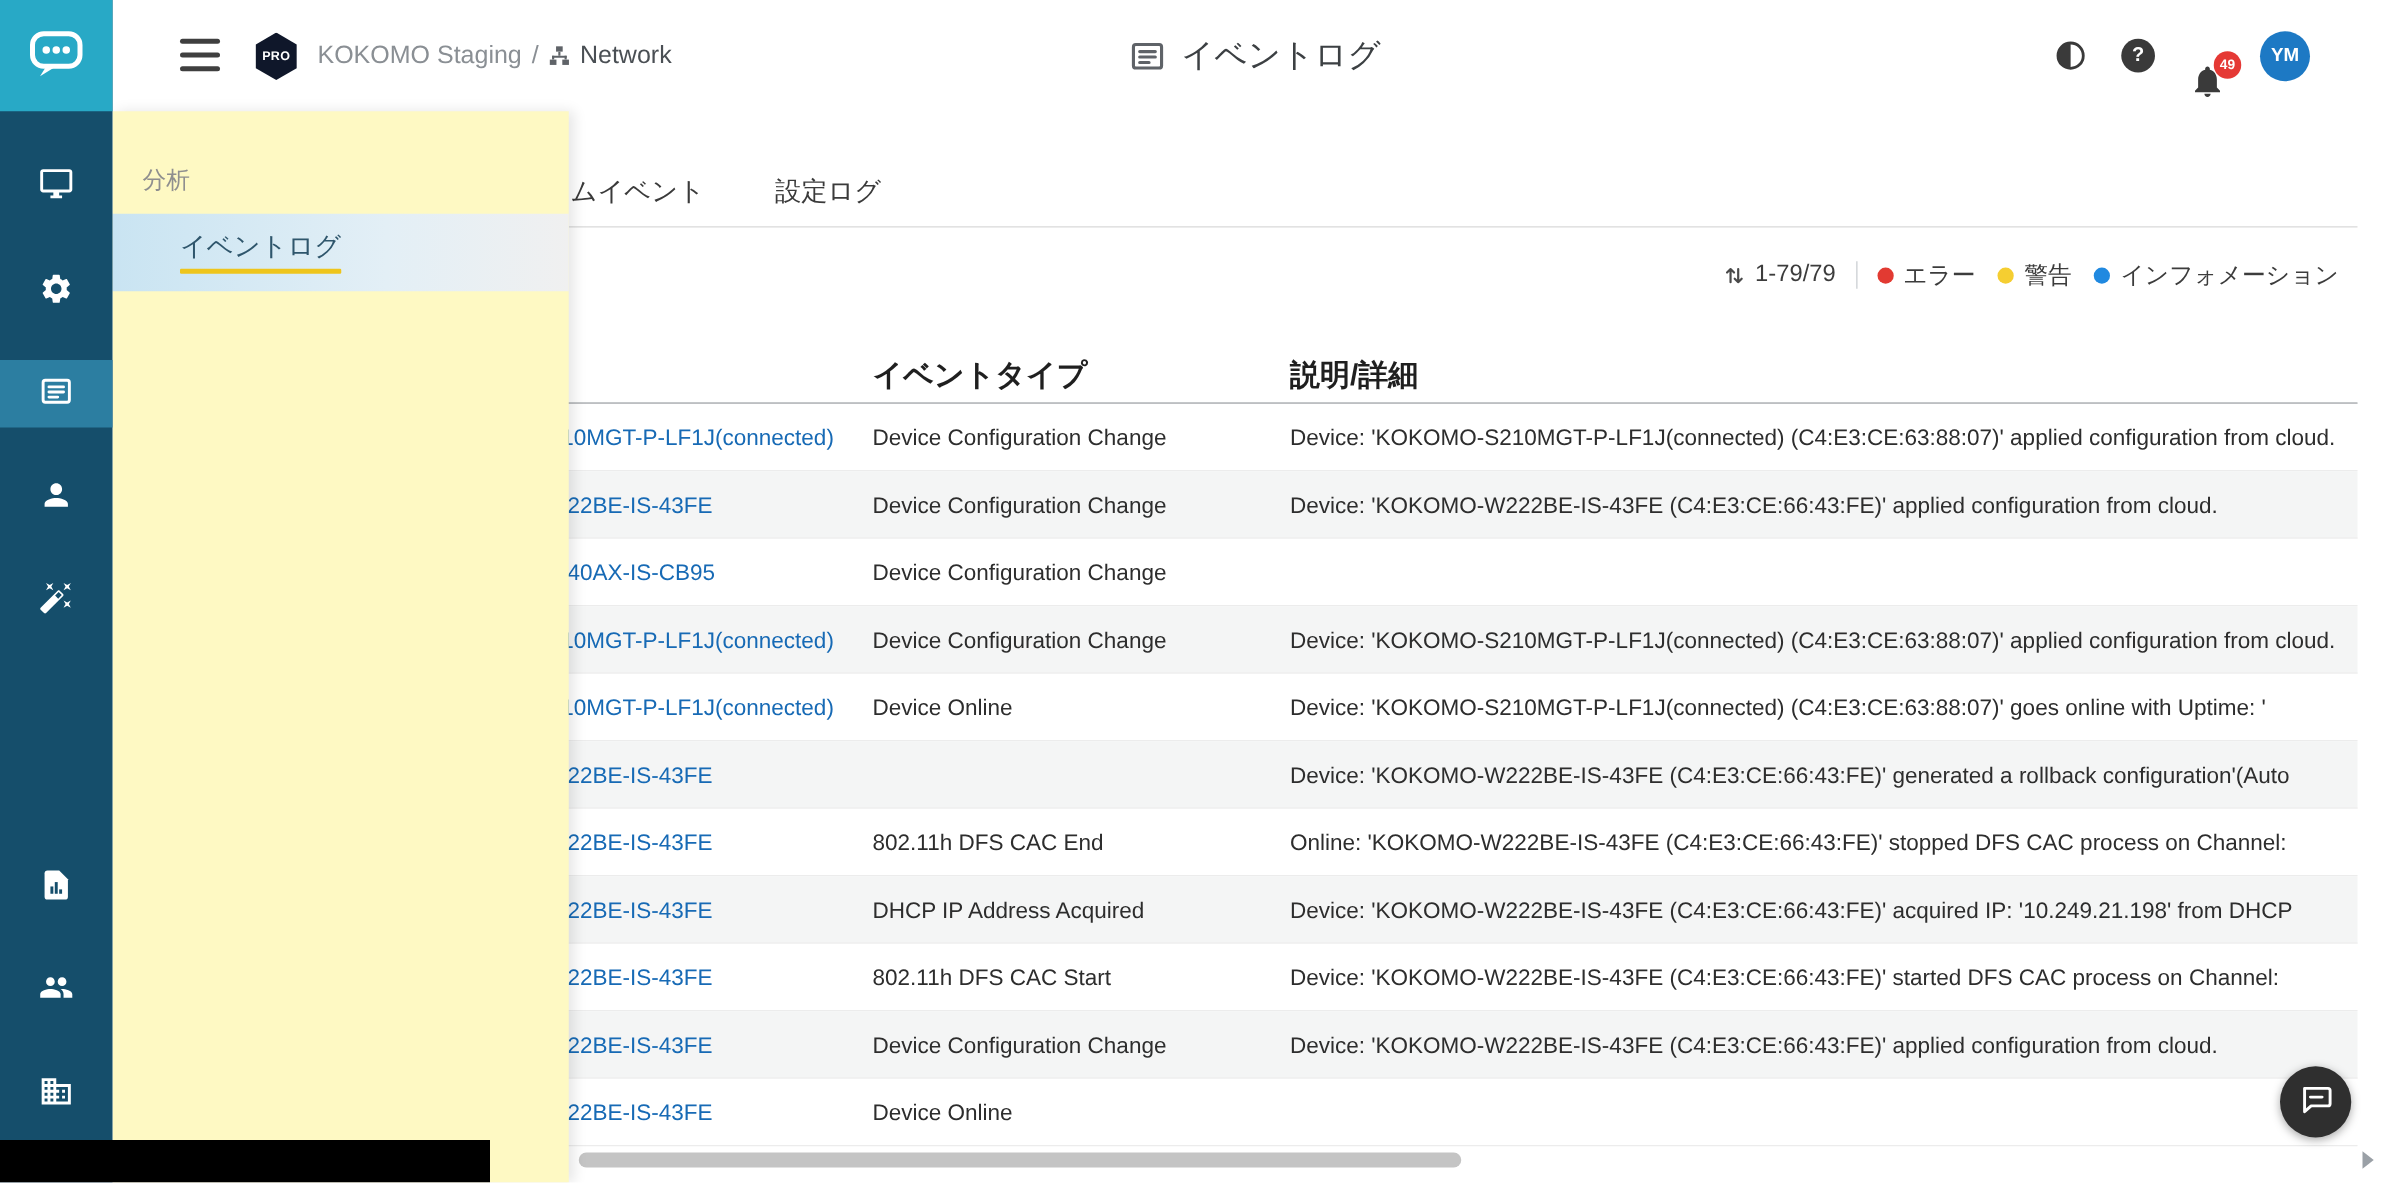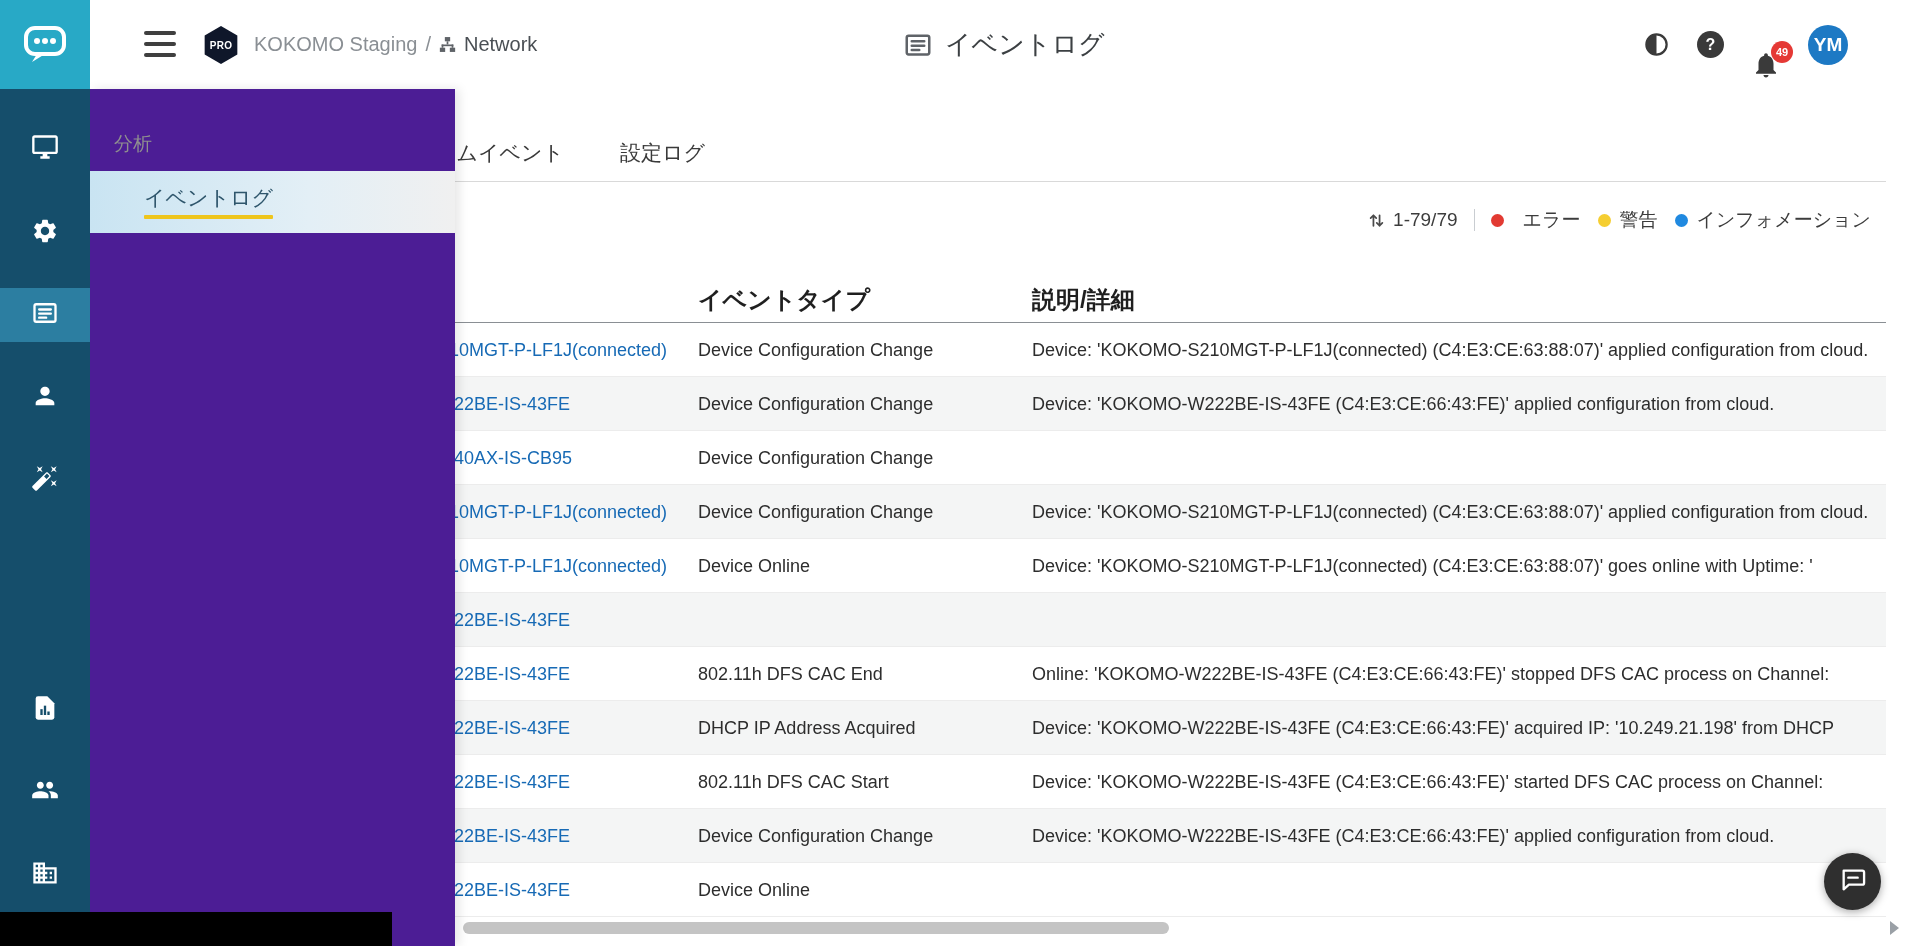--- a/index.html
+++ b/index.html
@@ -26,41 +26,41 @@
   .bc-org,.bc-sep { color:#8a8f94; cursor:pointer; }
   .bc-site { color:#4a4f54; cursor:pointer; }
   .bc-ic { display:flex; color:#5f6368; }
   .page-title { position:absolute; left:813px; top:0; height:89px; display:flex; align-items:center; gap:12px; font-size:26px; color:#3c4043; white-space:nowrap; }
   .page-title .ic { display:flex; color:#5f6368; }
   .topbar-right { position:absolute; right:72px; top:0; height:89px; display:flex; align-items:center; gap:27px; }
   .tb-ic { display:flex; cursor:pointer; }
   .tb-help { width:27px; height:27px; border-radius:50%; background:#3a3a3a; color:#fff; display:flex; align-items:center; justify-content:center; font-size:16px; font-weight:bold; cursor:pointer; }
   .bell-wrap { position:relative; display:flex; cursor:pointer;margin-top:45px; }
   .badge { position:absolute; top:-9px; right:-12px; min-width:22px; height:22px; border-radius:11px; background:#e53935; color:#fff; font-size:11px; font-weight:bold; display:flex; align-items:center; justify-content:center; padding:0 4px; }
-  .avatar { width:40px; height:40px; border-radius:50%; background:#1d79c4; color:#fff; font-size:19px; font-weight:bold; display:flex; align-items:center; justify-content:center; cursor:pointer; }
-
-  
-  .menu-panel { position:absolute; left:90px; top:89px; width:365px; height:857px; background:#4c1d95; z-index:40; box-shadow:4px 0 10px rgba(0,0,0,.10); }
+  .avatar { width:40px; height:40px; border-radius:50%; background:#1d79c4; color:#fff; font-size:15px; font-weight:bold; display:flex; align-items:center; justify-content:center; cursor:pointer; }
+
+  
+  .menu-panel { position:absolute; left:90px; top:89px; width:365px; height:857px; background:#fef9c3; z-index:40; box-shadow:4px 0 10px rgba(0,0,0,.10); }
   .menu-section { position:absolute; left:24px; top:42px; font-size:19px; color:#8f8f8f; }
   .menu-item.active { position:absolute; left:0; top:82px; width:100%; height:62px; cursor:pointer;
     background:linear-gradient(90deg,#c9e4f2 0%,#e3eff6 60%,#f0f0f0 100%); }
   .menu-item-label { position:absolute; left:54px; top:14px; font-size:21px; color:#2f566c; line-height:26px; }
   .yellow-underline { height:4px; background:#eec51c; margin-top:4px; border-radius:1px; }
 
   
   .content { position:absolute; left:90px; top:89px; width:1830px; height:857px; background:#fff; overflow:hidden; z-index:1; }
   .tabs { position:absolute; left:302px; top:50px; display:flex; gap:56px; font-size:21px; color:#3a3a3a; white-space:nowrap; }
   .tab { cursor:pointer; }
   .tab-divider { position:absolute; left:290px; top:92px; width:1506px; height:1px; background:#d9d9d9; }
 
   .toolbar { position:absolute; top:117px; right:49px; height:28px; display:flex; align-items:center; font-size:19px; color:#3c3c3c; white-space:nowrap; }
   .sort-ic { display:flex; margin-right:6px; cursor:pointer; color:#555; }
   .vdiv { width:1px; height:22px; background:#c9cdd1; margin:0 16px; }
   .leg-item { display:flex; align-items:center; margin-left:18px; }
-  .leg-item:first-child { margin-left:0;gap:11px; }
+  .leg-item:first-child { margin-left:0; }
   .dot { width:13px; height:13px; border-radius:50%; margin-right:8px; flex:none; }
 
   .thead { position:absolute; left:25px; top:195px; width:1771px; height:30px; }
   .th { position:absolute; top:0; font-size:24px; font-weight:bold; color:#1f1f1f; white-space:nowrap; }
   .th-event { left:583px; }
   .th-desc { left:917px; }
   .thead-line { position:absolute; left:25px; top:233px; width:1771px; height:1px; background:#8a8f94; }
 
   .trow { position:absolute; left:25px; width:1771px; height:54px; border-bottom:1px solid #ececec; background:#fff; }
   .trow.striped { background:#f4f5f5; }
@@ -283,20 +283,21 @@
   </div>
 
   <div class="trow" style="top: 450px;">
     <a class="cell cell-device">KOKOMO-S210MGT-P-LF1J(connected)</a>
     <span class="cell cell-event">Device Online</span>
     <span class="cell cell-desc">Device: 'KOKOMO-S210MGT-P-LF1J(connected) (C4:E3:CE:63:88:07)' goes online with Uptime: '</span>
   </div>
 
   <div class="trow striped" style="top: 504px;">
     <a class="cell cell-device">KOKOMO-W222BE-IS-43FE</a>
+    <span class="cell cell-desc">Device: 'KOKOMO-W222BE-IS-43FE (C4:E3:CE:66:43:FE)' generated a rollback configuration'(Auto</span>
   </div>
 
   <div class="trow" style="top: 558px;">
     <a class="cell cell-device">KOKOMO-W222BE-IS-43FE</a>
     <span class="cell cell-event">802.11h DFS CAC End</span>
     <span class="cell cell-desc">Online: 'KOKOMO-W222BE-IS-43FE (C4:E3:CE:66:43:FE)' stopped DFS CAC process on Channel:</span>
   </div>
 
   <div class="trow striped" style="top: 612px;">
     <a class="cell cell-device">KOKOMO-W222BE-IS-43FE</a>

